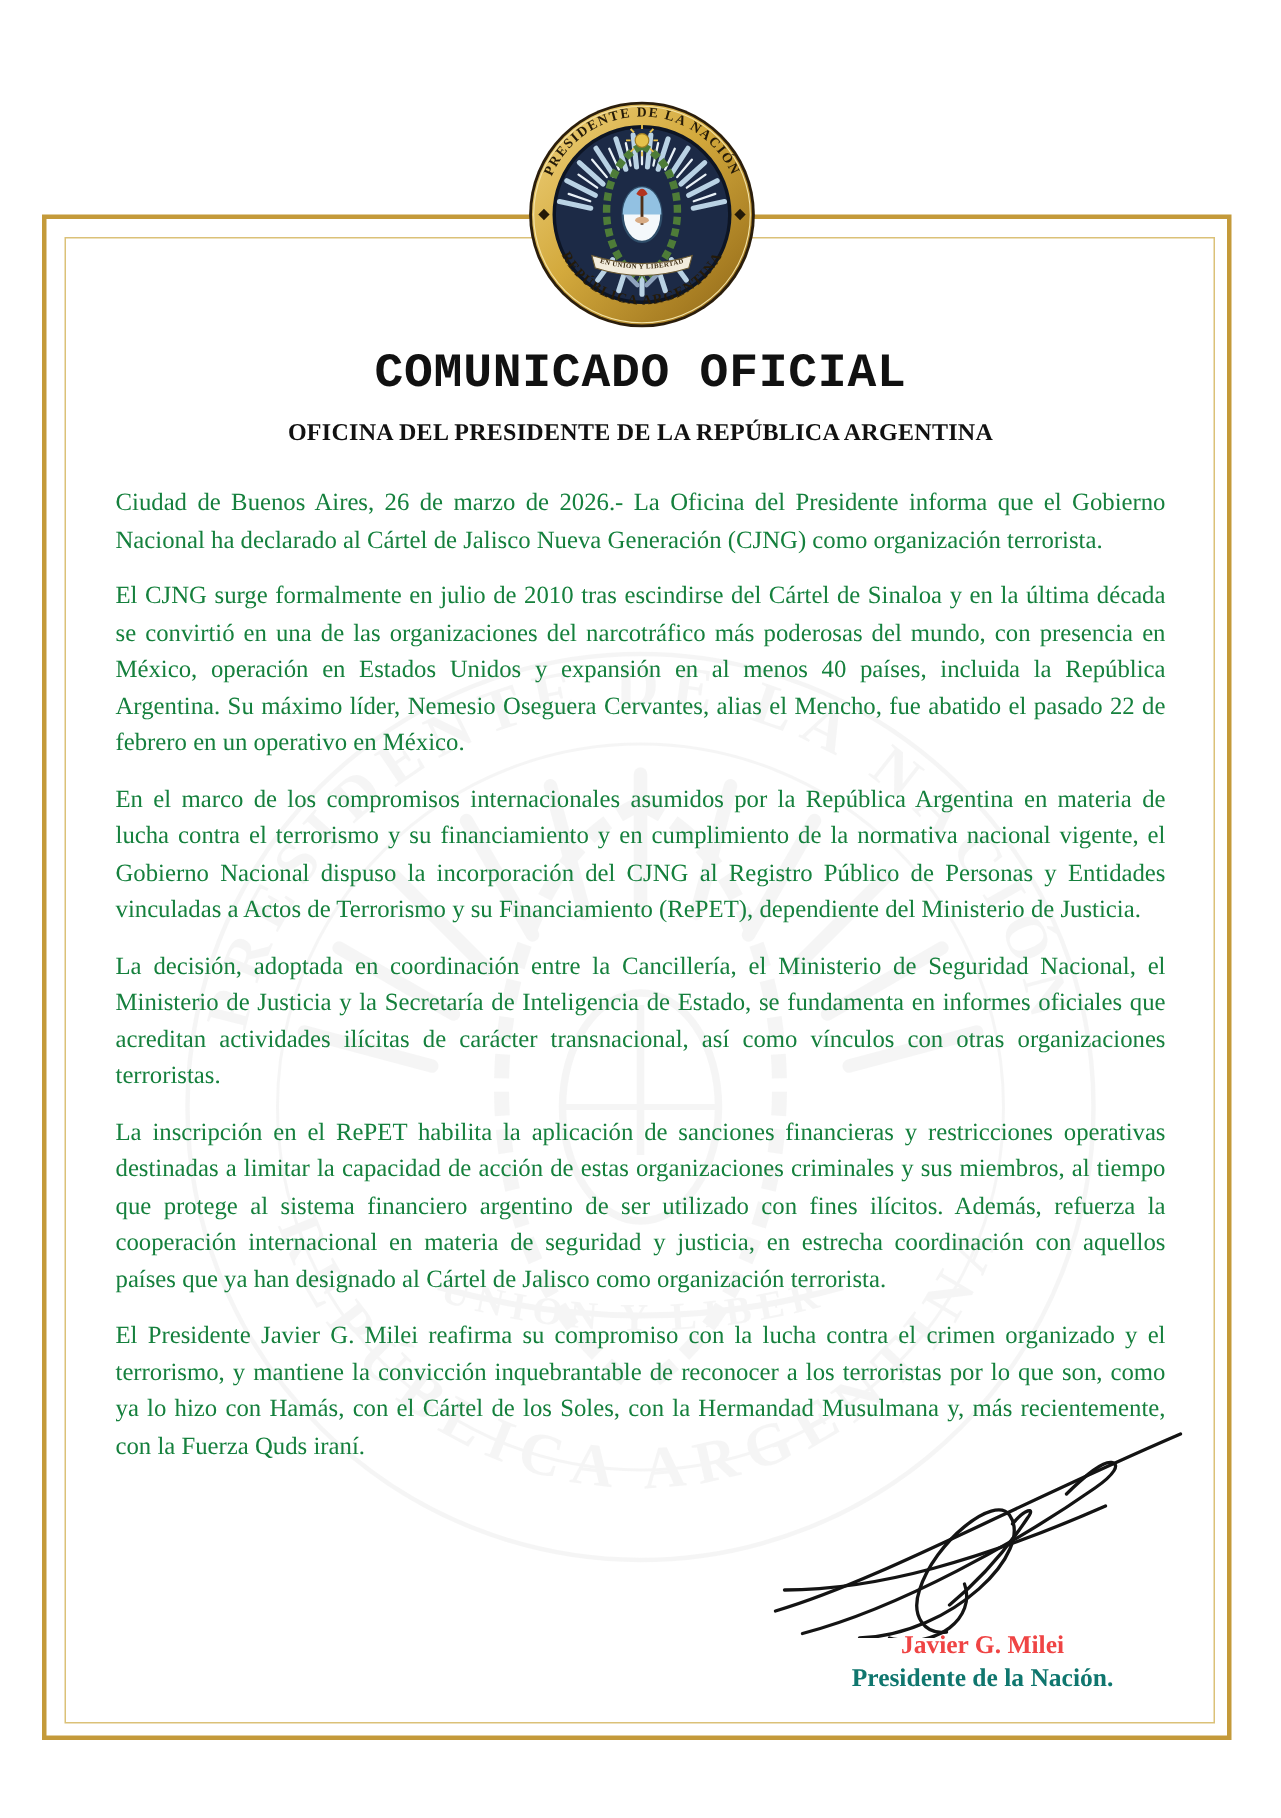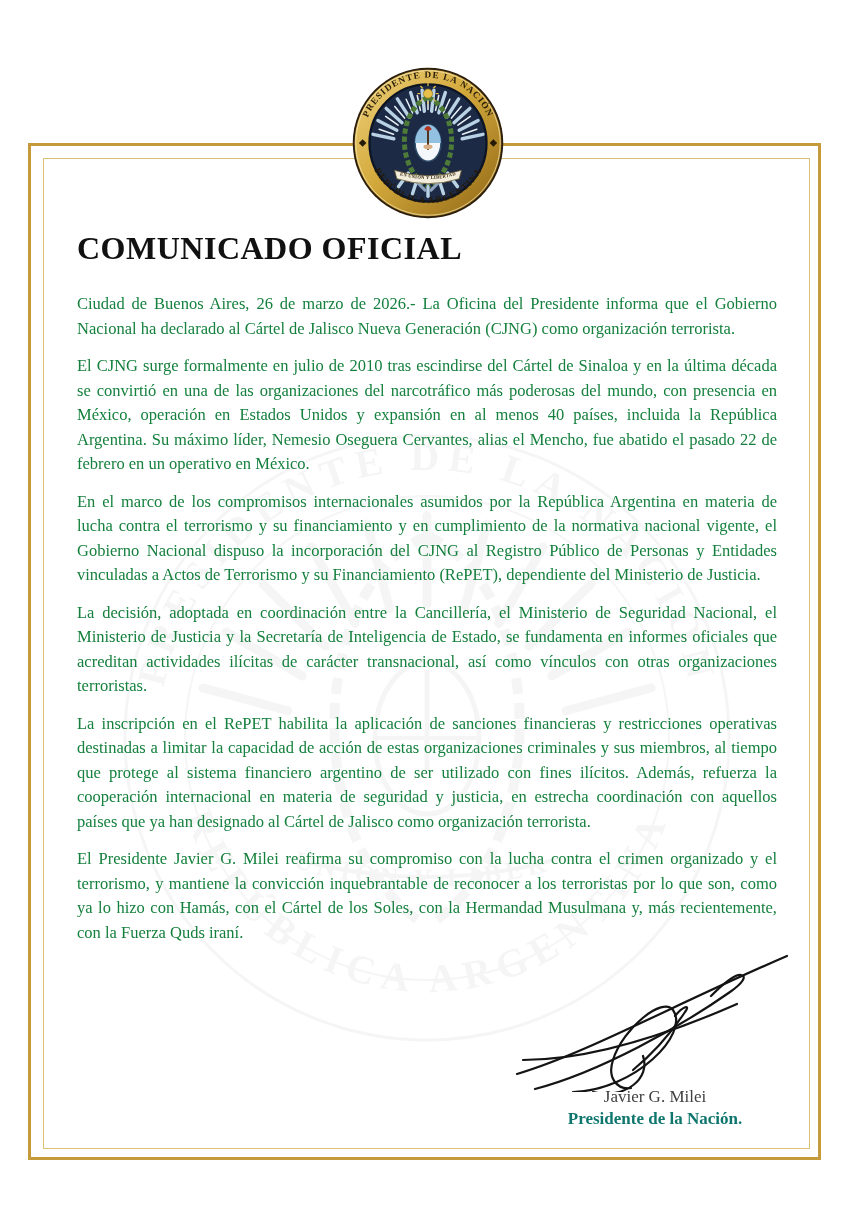--- a/index.html
+++ b/index.html
@@ -20,37 +20,37 @@
   }
   .seal svg{width:100%;height:100%;display:block;}
   .watermark{
     position:absolute;left:107px;top:418px;width:640px;height:640px;
     opacity:0.08;z-index:1;pointer-events:none;
   }
   .content{
     position:absolute;left:77px;top:230px;width:700px;z-index:2;
   }
   .title{
-    font-size:32px;font-weight:bold;text-align:left;margin:0;
-    letter-spacing:0.5px;color:#111111;
+    font-size:32px;font-weight:bold;text-align:center;margin:0;
+    letter-spacing:0.5px;color:#111111;font-family:Liberation Mono, monospace;
   }
   .subtitle{
     font-size:16px;font-weight:bold;text-align:center;margin:13px 0 0 0;
     letter-spacing:0.2px;color:#111111;
   }
   .body-text{margin-top:25px;}
   .body-text p{
     font-size:16.5px;line-height:24.5px;text-align:justify;
     margin:0 0 13px 0;color:#15803d;
   }
   .signature{
     position:absolute;left:505px;top:942px;width:300px;text-align:center;z-index:2;
   }
   .sig-svg{width:300px;height:150px;display:block;}
-  .sig-name{font-weight:normal;font-size:17px;line-height:22px;margin-top:-6px;color:#404040;}
+  .sig-name{font-weight:bold;font-size:17px;line-height:22px;margin-top:-6px;color:#ef4444;}
   .sig-role{font-weight:bold;font-size:17px;line-height:22px;color:#0f766e;}
 </style>
 </head>
 <body>
 
 <div class="border-outer"></div>
 <div class="border-inner"></div>
 
 <div class="watermark">
   <svg viewBox="0 0 640 640" xmlns="http://www.w3.org/2000/svg">
@@ -185,20 +185,21 @@
 
     <path d="M 56,136 Q 100,150 144,136 L 141,147 Q 100,160 59,147 Z" fill="#F2ECDC" stroke="#6B5A33" stroke-width="1"></path>
     <text font-size="6" font-weight="bold" fill="#3A2A10" letter-spacing="0.4" font-family="Liberation Serif, serif">
       <textPath href="#sMotto" startOffset="50%" text-anchor="middle">EN UNIÓN Y LIBERTAD</textPath>
     </text>
   </svg>
 </div>
 
 <div class="content">
   <h1 class="title">COMUNICADO OFICIAL</h1>
+  <h2 class="subtitle">OFICINA DEL PRESIDENTE DE LA REPÚBLICA ARGENTINA</h2>
   <div class="body-text">
     <p>Ciudad de Buenos Aires, 26 de marzo de 2026.- La Oficina del Presidente informa que el Gobierno Nacional ha declarado al Cártel de Jalisco Nueva Generación (CJNG) como organización terrorista.</p>
     <p>El CJNG surge formalmente en julio de 2010 tras escindirse del Cártel de Sinaloa y en la última década se convirtió en una de las organizaciones del narcotráfico más poderosas del mundo, con presencia en México, operación en Estados Unidos y expansión en al menos 40 países, incluida la República Argentina. Su máximo líder, Nemesio Oseguera Cervantes, alias el Mencho, fue abatido el pasado 22 de febrero en un operativo en México.</p>
     <p>En el marco de los compromisos internacionales asumidos por la República Argentina en materia de lucha contra el terrorismo y su financiamiento y en cumplimiento de la normativa nacional vigente, el Gobierno Nacional dispuso la incorporación del CJNG al Registro Público de Personas y Entidades vinculadas a Actos de Terrorismo y su Financiamiento (RePET), dependiente del Ministerio de Justicia.</p>
     <p>La decisión, adoptada en coordinación entre la Cancillería, el Ministerio de Seguridad Nacional, el Ministerio de Justicia y la Secretaría de Inteligencia de Estado, se fundamenta en informes oficiales que acreditan actividades ilícitas de carácter transnacional, así como vínculos con otras organizaciones terroristas.</p>
     <p>La inscripción en el RePET habilita la aplicación de sanciones financieras y restricciones operativas destinadas a limitar la capacidad de acción de estas organizaciones criminales y sus miembros, al tiempo que protege al sistema financiero argentino de ser utilizado con fines ilícitos. Además, refuerza la cooperación internacional en materia de seguridad y justicia, en estrecha coordinación con aquellos países que ya han designado al Cártel de Jalisco como organización terrorista.</p>
     <p>El Presidente Javier G. Milei reafirma su compromiso con la lucha contra el crimen organizado y el terrorismo, y mantiene la convicción inquebrantable de reconocer a los terroristas por lo que son, como ya lo hizo con Hamás, con el Cártel de los Soles, con la Hermandad Musulmana y, más recientemente, con la Fuerza Quds iraní.</p>
   </div>
 </div>
 

